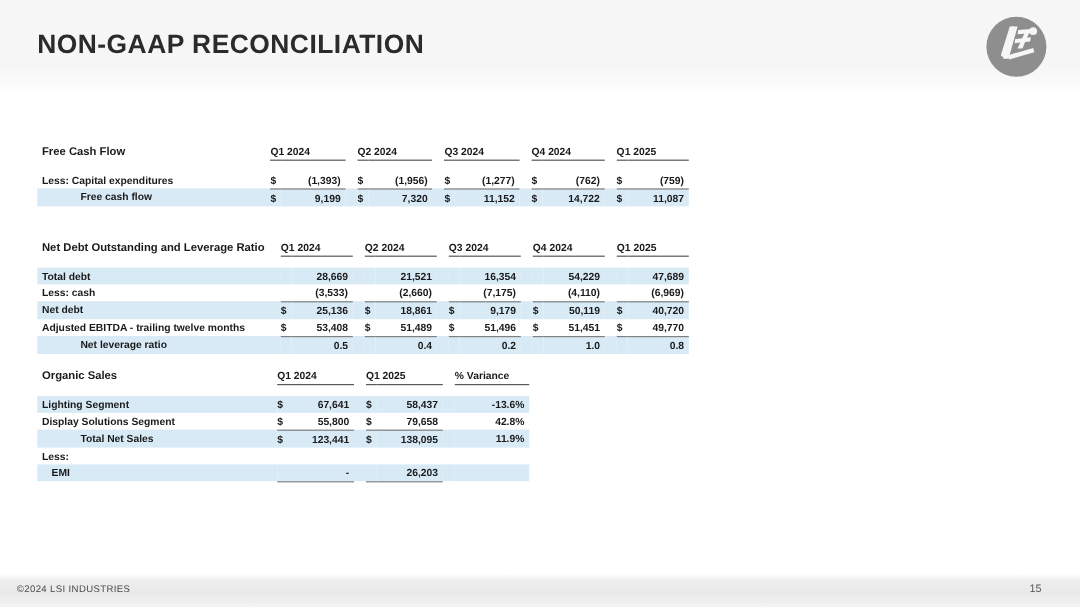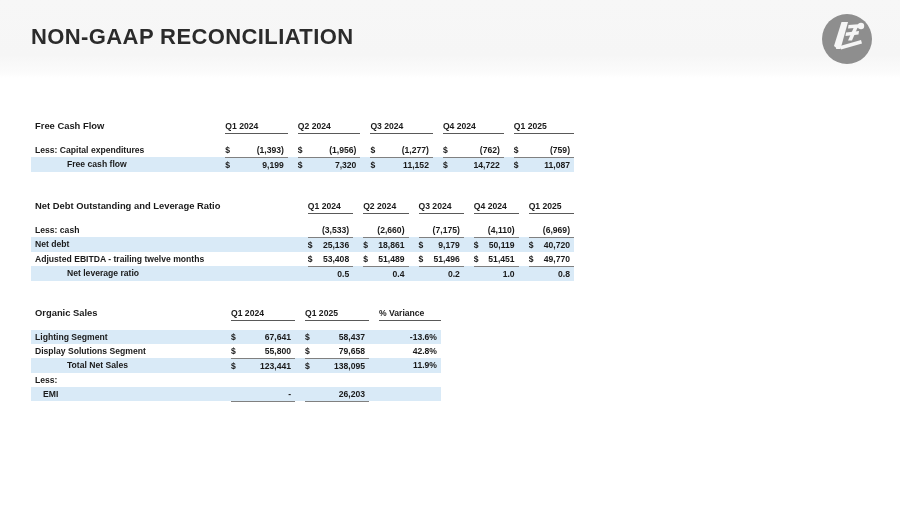--- a/index.html
+++ b/index.html
@@ -179,20 +179,37 @@
         <td class="hdr" colspan="2">Q3 2024</td>
         <td class="gap-td"></td>
         <td class="hdr" colspan="2">Q4 2024</td>
         <td class="gap-td"></td>
         <td class="hdr" colspan="2">Q1 2025</td>
       </tr>
       <tr class="spacer">
           <td colspan="17"></td>
         </tr>
 
+      <tr class="band">
+        <td class="lbl" colspan="2">Total debt</td>
+        <td class="cur"></td>
+        <td class="num" style="width:51px">28,669</td>
+        <td></td>
+        <td class="cur"></td>
+        <td class="num" style="width:51px">21,521</td>
+        <td></td>
+        <td class="cur"></td>
+        <td class="num" style="width:51px">16,354</td>
+        <td></td>
+        <td class="cur"></td>
+        <td class="num" style="width:51px">54,229</td>
+        <td></td>
+        <td class="cur"></td>
+        <td class="num" style="width:51px">47,689</td>
+      </tr>
 
       <tr>
         <td class="lbl" colspan="2">Less: cash</td>
         <td class="cur b-bot"></td>
         <td class="num b-bot">(3,533)</td>
         <td></td>
         <td class="cur b-bot"></td>
         <td class="num b-bot">(2,660)</td>
         <td></td>
         <td class="cur b-bot"></td>
@@ -326,14 +343,18 @@
         <td></td>
         <td class="cur b-bot"></td>
         <td class="num b-bot">26,203</td>
         <td></td>
         <td class="num"></td>
       </tr>
 
     </tbody>
   </table>
 
+  <div class="footer-band">
+    <div class="footer-text">©2024 LSI INDUSTRIES</div>
+    <div class="page-num">15</div>
+  </div>
 
 </div>
 
 </body></html>

